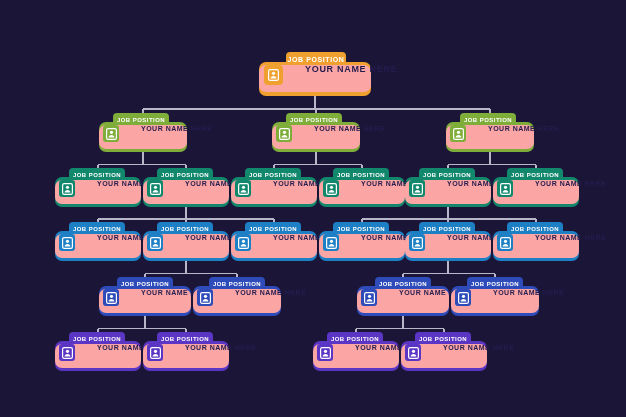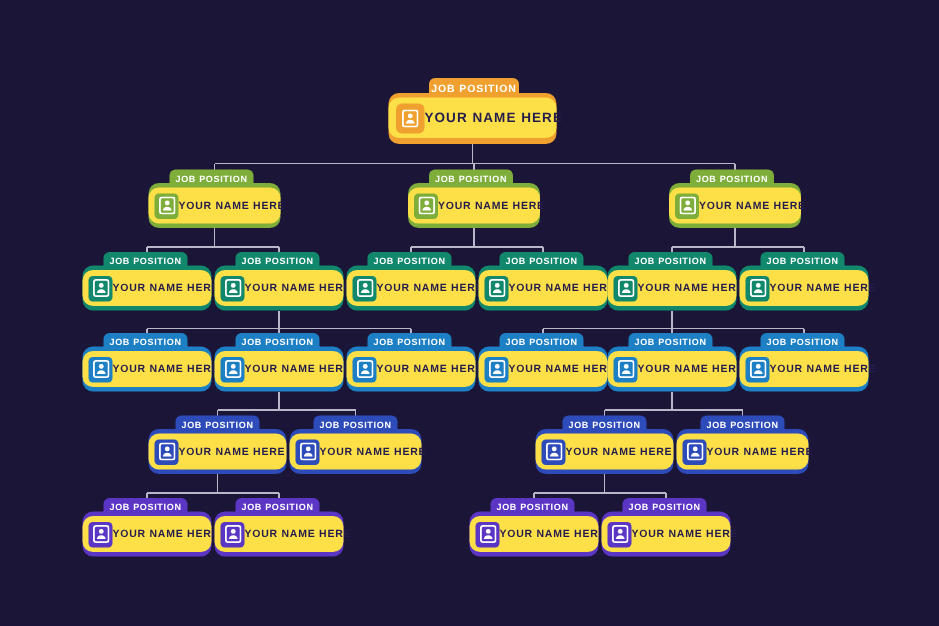--- a/index.html
+++ b/index.html
@@ -57,27 +57,28 @@
     border-radius:7px;
     z-index:1;
   }
   
   .card{
     position:absolute;
     left:0;
     top:12px;
     right:0;
     height:24px;
-    background:#fde047;
+    background:#fca5a5;
     border-radius:7px;
     display:flex;
-    align-items:center;
+    align-items:flex-start;
     z-index:3;
     box-sizing:border-box;
     padding-left:4px;
+    gap:22px;
   }
   .badge{
     width:16px;height:17px;
     border-radius:3px;
     flex:0 0 auto;
     display:flex;
     align-items:center;
     justify-content:center;
   }
   .badge svg{display:block;}

